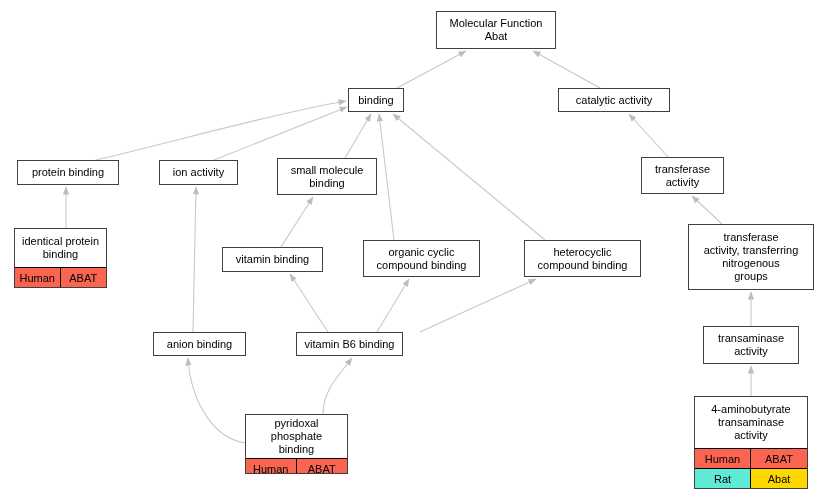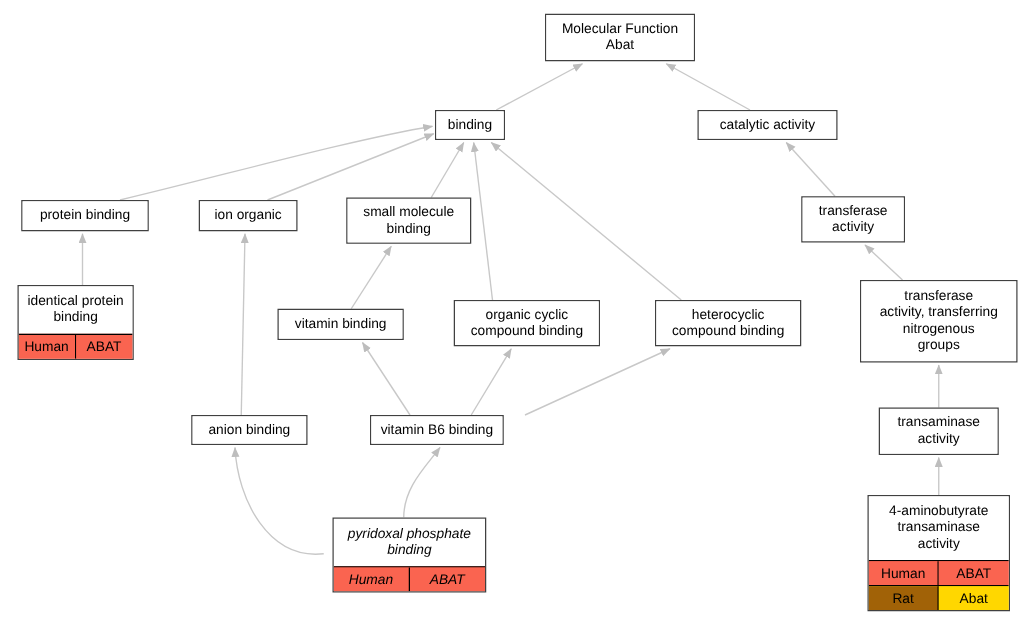--- a/index.html
+++ b/index.html
@@ -105,21 +105,21 @@
       <div class="go-node" style="left: 348px; top: 88px; width: 56px; height: 24px; border-color: rgb(64, 64, 64);">
         <div class="node-title">binding</div>
       </div>
       <div class="go-node" style="left: 558px; top: 88px; width: 112px; height: 24px; border-color: rgb(64, 64, 64);">
         <div class="node-title">catalytic activity</div>
       </div>
       <div class="go-node" style="left: 17px; top: 160px; width: 102px; height: 25px; border-color: rgb(64, 64, 64);">
         <div class="node-title">protein binding</div>
       </div>
       <div class="go-node" style="left: 159px; top: 160px; width: 79px; height: 25px; border-color: rgb(64, 64, 64);">
-        <div class="node-title">ion organic</div>
+        <div class="node-title">ion activity</div>
       </div>
       <div class="go-node" style="left: 277px; top: 158px; width: 100px; height: 37px; border-color: rgb(64, 64, 64);">
         <div class="node-title">small molecule
 binding</div>
       </div>
       <div class="go-node" style="left: 641px; top: 157px; width: 83px; height: 37px; border-color: rgb(64, 64, 64);">
         <div class="node-title">transferase
 activity</div>
       </div>
       <div class="go-node" style="left: 14px; top: 228px; width: 93px; height: 60px; border-color: rgb(64, 64, 64);">
@@ -150,35 +150,35 @@
       <div class="go-node" style="left: 153px; top: 332px; width: 93px; height: 24px; border-color: rgb(64, 64, 64);">
         <div class="node-title">anion binding</div>
       </div>
       <div class="go-node" style="left: 296px; top: 332px; width: 107px; height: 24px; border-color: rgb(64, 64, 64);">
         <div class="node-title">vitamin B6 binding</div>
       </div>
       <div class="go-node" style="left: 703px; top: 326px; width: 96px; height: 38px; border-color: rgb(64, 64, 64);">
         <div class="node-title">transaminase
 activity</div>
       </div>
-      <div class="go-node" style="left: 266px; top: 414px; width: 123px; height: 60px; border-color: rgb(64, 64, 64); font-style: italic;">
+      <div class="go-node" style="left: 245px; top: 414px; width: 103px; height: 60px; border-color: rgb(64, 64, 64);">
         <div class="node-title">pyridoxal phosphate
 binding</div>
         <div class="annot-row" style="background: rgb(250, 100, 80);">
           <div class="annot-cell left" style="background: rgb(250, 100, 80);">Human</div>
           <div class="annot-cell" style="background: rgb(250, 100, 80);">ABAT</div>
         </div>
       </div>
       <div class="go-node" style="left: 694px; top: 396px; width: 114px; height: 93px; border-color: rgb(64, 64, 64);">
         <div class="node-title">4-aminobutyrate
 transaminase
 activity</div>
         <div class="annot-row" style="background: rgb(250, 100, 80);">
           <div class="annot-cell left" style="background: rgb(250, 100, 80);">Human</div>
           <div class="annot-cell" style="background: rgb(250, 100, 80);">ABAT</div>
         </div>
         <div class="annot-row" style="background: rgb(255, 215, 0);">
-          <div class="annot-cell left" style="background: #a16207;">Rat</div>
+          <div class="annot-cell left" style="background: #5eead4;">Rat</div>
           <div class="annot-cell" style="background: rgb(255, 215, 0);">Abat</div>
         </div>
       </div>
     </div>
 </div>
 
 </body></html>

